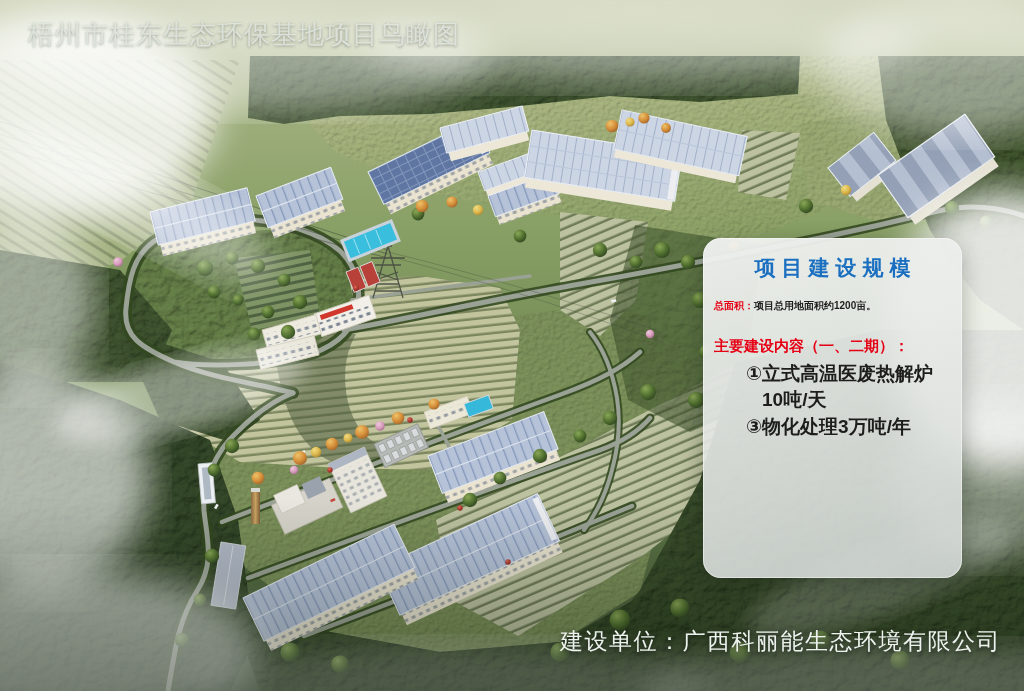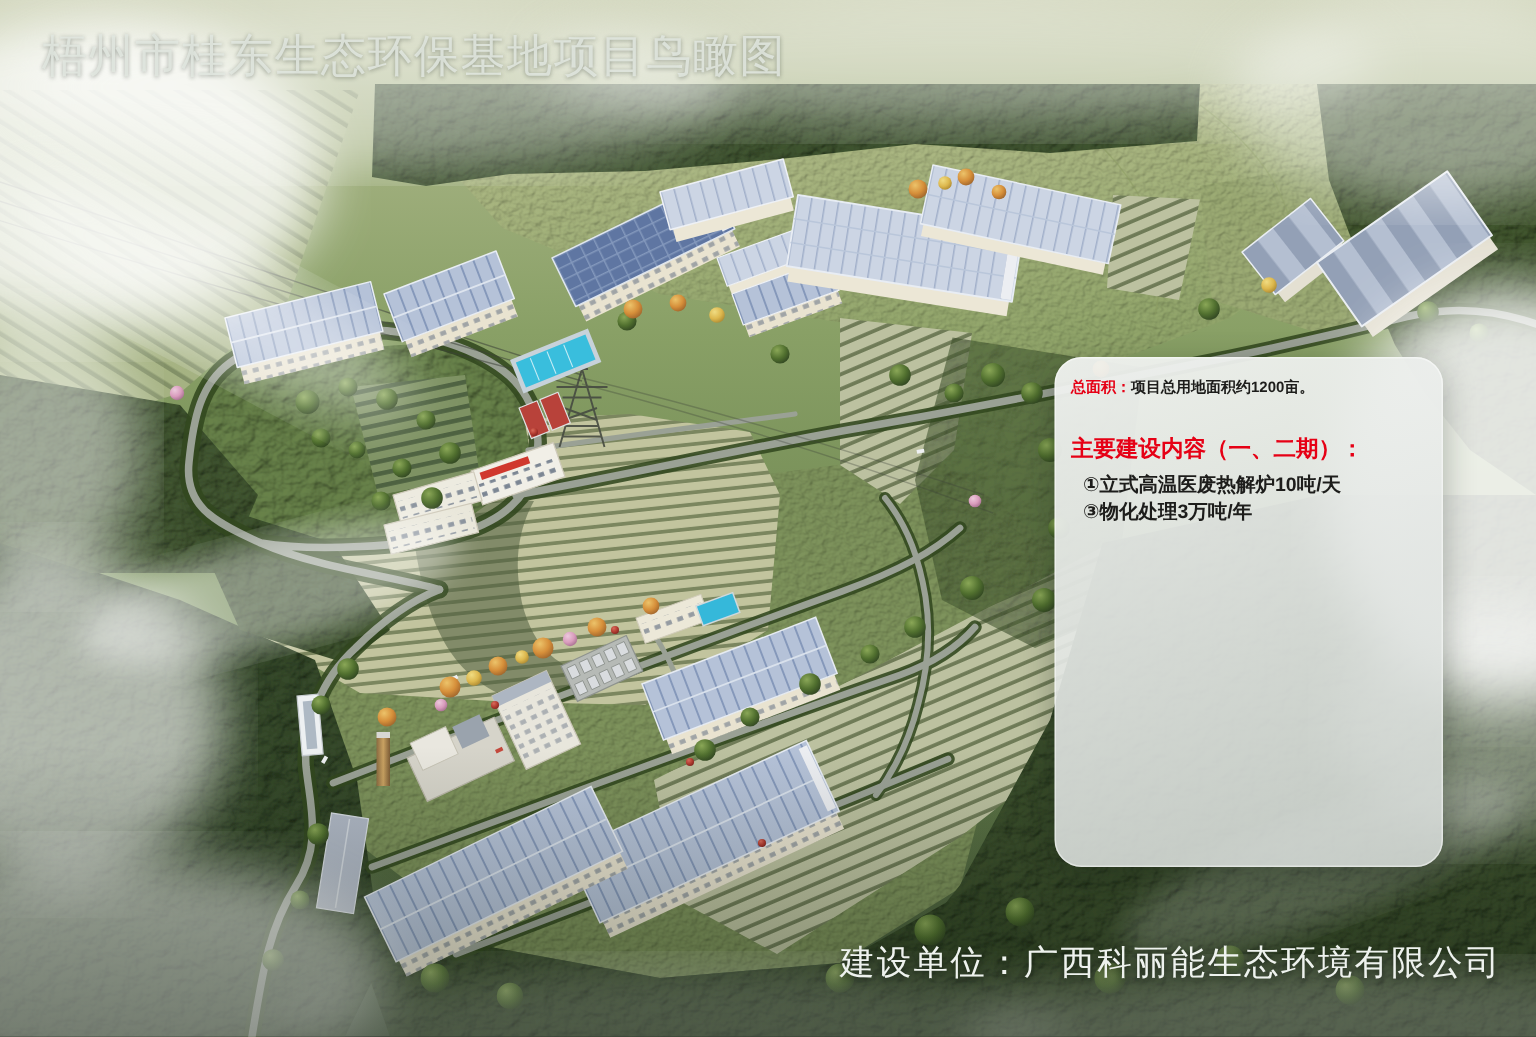--- a/index.html
+++ b/index.html
@@ -1,36 +1,36 @@
 <!DOCTYPE html>
 <html><head>
 <meta charset="utf-8">
 <style>
   html,body{margin:0;padding:0;background:#1c241a;}
   .stage{position:relative;width:1024px;height:691px;overflow:hidden;
          font-family:"Liberation Sans","DejaVu Sans",sans-serif;}
   svg.scene{position:absolute;left:0;top:0;display:block;}
-  .title{position:absolute;left:28px;top:17px;font-size:30px;font-weight:500;
+  .title{position:absolute;left:28px;top:17px;font-size:26px;font-weight:500;
          letter-spacing:1px;color:rgba(226,231,225,0.85);
          text-shadow:0 1px 3px rgba(35,45,35,0.4);}
   .credit{position:absolute;left:560px;top:626px;font-size:23px;font-weight:500;
           letter-spacing:1.5px;color:#eef2ee;
           text-shadow:0 2px 5px rgba(8,16,8,0.6);text-align:center;}
   .panel{position:absolute;left:703px;top:238px;width:259px;height:340px;
          box-sizing:border-box;padding:14px 11px 10px;border-radius:18px;
          background:linear-gradient(163deg,rgba(241,243,241,0.95),rgba(213,218,215,0.88));
          box-shadow:0 6px 22px rgba(20,30,20,0.30), inset 0 0 0 1px rgba(255,255,255,0.45);}
   .p-title{text-align:center;color:#1b6fc0;font-weight:bold;font-size:21px;
            letter-spacing:6px;text-indent:6px;margin:2px 0 17px 0;}
   .sec{font-size:10px;font-weight:bold;line-height:1.36;color:#1d1d1b;
        padding-left:60px;text-indent:-60px;margin-bottom:11px;}
   .sec .lbl{color:#e60015;}
   .hdr{font-size:15px;font-weight:bold;color:#e60015;margin:24px 0 5px;}
-  .item{font-size:13px;font-weight:bold;color:#1d1d1b;line-height:1.40;
-        margin-left:8px;padding-left:16px;text-indent:-16px;}
+  .item{font-size:19px;font-weight:bold;color:#1d1d1b;line-height:1.40;
+        margin-left:32px;padding-left:16px;text-indent:-16px;}
 </style>
 </head>
 <body>
 
 <div class="stage">
 
 <svg class="scene" width="1024" height="691" viewBox="0 0 1024 691">
   <defs>
     <linearGradient id="gBase" x1="0" y1="0" x2="0" y2="1">
       <stop offset="0" stop-color="#b6bd94"></stop>
@@ -474,20 +474,21 @@
     <ellipse cx="900" cy="690" rx="260" ry="45" opacity="0.33" filter="url(#fB18)"></ellipse>
     <ellipse cx="880" cy="580" rx="140" ry="35" opacity="0.22" filter="url(#fB10)" transform="rotate(-20 880 580)"></ellipse>
   </g>
 
   <rect width="1024" height="691" fill="url(#gVig)"></rect>
 </svg>
 
 <div class="title">梧州市桂东生态环保基地项目鸟瞰图</div>
 
 <div class="panel">
+  <div class="p-title">项目建设规模</div>
   <div class="sec">
     <span class="lbl">总面积：</span><span>项目总用地面积约1200亩。</span>
   </div>
   <div class="hdr">主要建设内容（一、二期）：</div>
   <div class="item">①立式高温医废热解炉10吨/天</div>
   <div class="item">③物化处理3万吨/年</div>
 </div>
 
 <div class="credit">建设单位：广西科丽能生态环境有限公司</div>
 

